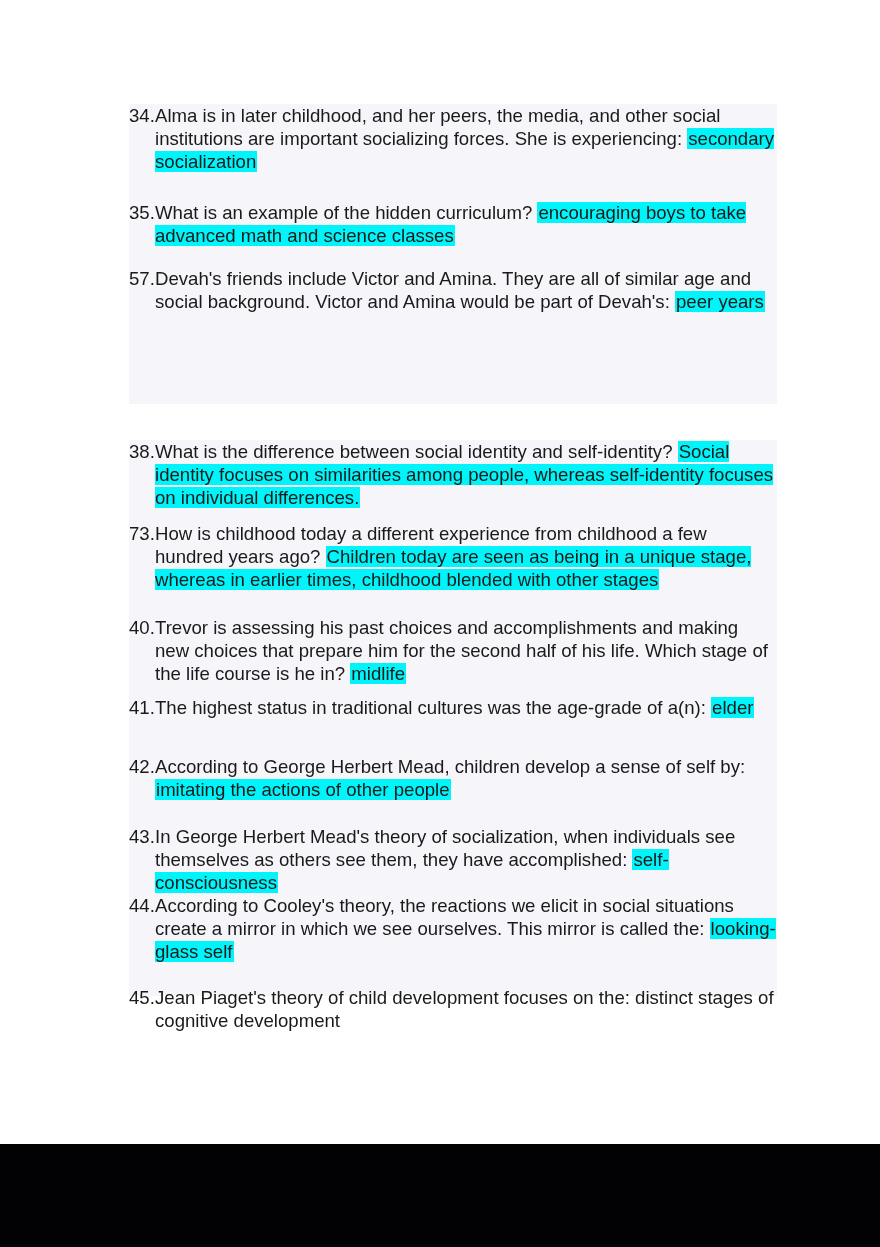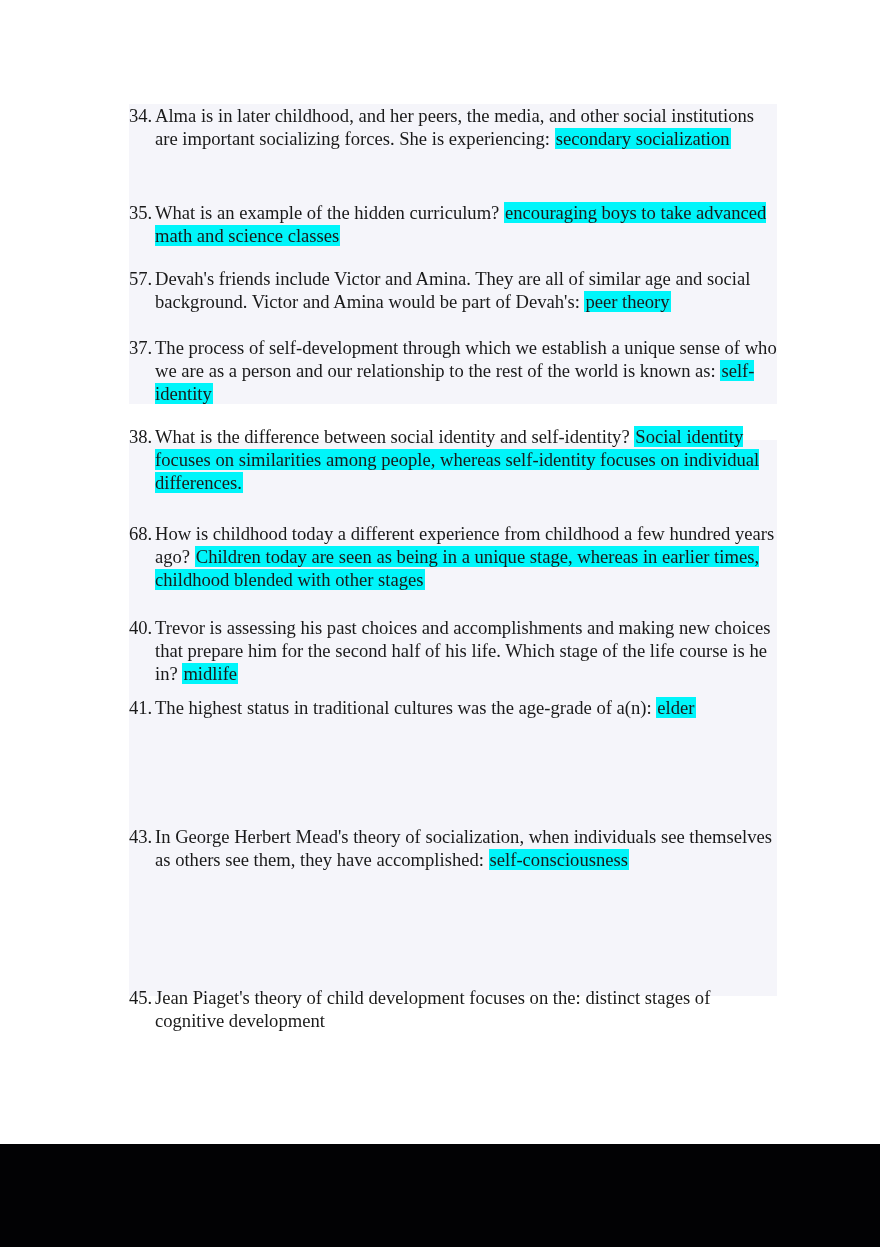--- a/index.html
+++ b/index.html
@@ -1,19 +1,19 @@
 <!DOCTYPE html>
 <html><head>
 <meta charset="utf-8">
 <style>
   html, body { margin:0; padding:0; }
   body { width:880px; height:1247px; background:#000; position:relative; overflow:hidden; }
   .page { position:absolute; left:0; top:0; width:880px; height:1144px; background:#ffffff; }
   .tint { position:absolute; background:#f5f5fa; }
-  .q { position:absolute; left:129px; width:648px; font-family:Liberation Serif, serif; font-size:18.6px; line-height:23px; color:#1a1a1a; }
+  .q { position:absolute; left:129px; width:648px; font-family:Liberation Sans, sans-serif; font-size:18.6px; line-height:23px; color:#1a1a1a; }
   .q .num { position:absolute; left:0; top:0; width:26px; }
   .q .body { margin-left:26px; display:block; }
   .hl { background:#00f5fa; padding:0 1px; }
   .black { position:absolute; left:0; top:1144px; width:880px; height:103px; background:#020204; }
 </style>
 </head>
 <body>
 
 <div class="page">
   <div class="tint" style="left:129px; top:104px; width:648px; height:300px;"></div>
@@ -24,54 +24,58 @@
     <span class="body"><span>Alma is in later childhood, and her peers, the media, and other social institutions are important socializing forces. She is experiencing: </span><span class="hl">secondary socialization</span></span>
   </div>
 
   <div class="q" style="top:201px;">
     <span class="num">35.</span>
     <span class="body"><span>What is an example of the hidden curriculum? </span><span class="hl">encouraging boys to take advanced math and science classes</span></span>
   </div>
 
   <div class="q" style="top:267px;">
     <span class="num">57.</span>
-    <span class="body"><span>Devah's friends include Victor and Amina. They are all of similar age and social background. Victor and Amina would be part of Devah's: </span><span class="hl">peer theory</span></span>
+    <span class="body"><span>Devah's friends include Victor and Amina. They are all of similar age and social background. Victor and Amina would be part of Devah's: </span><span class="hl">peer years</span></span>
   </div>
 
-  <div class="q" style="top:336px;">
-    <span class="num">37.</span>
-    <span class="body"><span>The process of self-development through which we establish a unique sense of who we are as a person and our relationship to the rest of the world is known as: </span><span class="hl">self-identity</span></span>
-  </div>
 
-  <div class="q" style="top:425px;">
+  <div class="q" style="top:440px;">
     <span class="num">38.</span>
     <span class="body"><span>What is the difference between social identity and self-identity? </span><span class="hl">Social identity focuses on similarities among people, whereas self-identity focuses on individual differences.</span></span>
   </div>
 
   <div class="q" style="top:522px;">
-    <span class="num">68.</span>
+    <span class="num">73.</span>
     <span class="body"><span>How is childhood today a different experience from childhood a few hundred years ago? </span><span class="hl">Children today are seen as being in a unique stage, whereas in earlier times, childhood blended with other stages</span></span>
   </div>
 
   <div class="q" style="top:616px;">
     <span class="num">40.</span>
     <span class="body"><span>Trevor is assessing his past choices and accomplishments and making new choices that prepare him for the second half of his life. Which stage of the life course is he in? </span><span class="hl">midlife</span></span>
   </div>
 
   <div class="q" style="top:696px;">
     <span class="num">41.</span>
     <span class="body"><span>The highest status in traditional cultures was the age-grade of a(n): </span><span class="hl">elder</span></span>
   </div>
 
+  <div class="q" style="top:755px;">
+    <span class="num">42.</span>
+    <span class="body"><span>According to George Herbert Mead, children develop a sense of self by: </span><span class="hl">imitating the actions of other people</span></span>
+  </div>
 
   <div class="q" style="top:825px;">
     <span class="num">43.</span>
     <span class="body"><span>In George Herbert Mead's theory of socialization, when individuals see themselves as others see them, they have accomplished: </span><span class="hl">self-consciousness</span></span>
   </div>
 
+  <div class="q" style="top:894px;">
+    <span class="num">44.</span>
+    <span class="body"><span>According to Cooley's theory, the reactions we elicit in social situations create a mirror in which we see ourselves. This mirror is called the: </span><span class="hl">looking-glass self</span></span>
+  </div>
 
   <div class="q" style="top:986px;">
     <span class="num">45.</span>
     <span class="body"><span>Jean Piaget's theory of child development focuses on the: </span><span>distinct stages of cognitive development</span></span>
   </div>
 </div>
 
 <div class="black"></div>
 
 </body></html>

